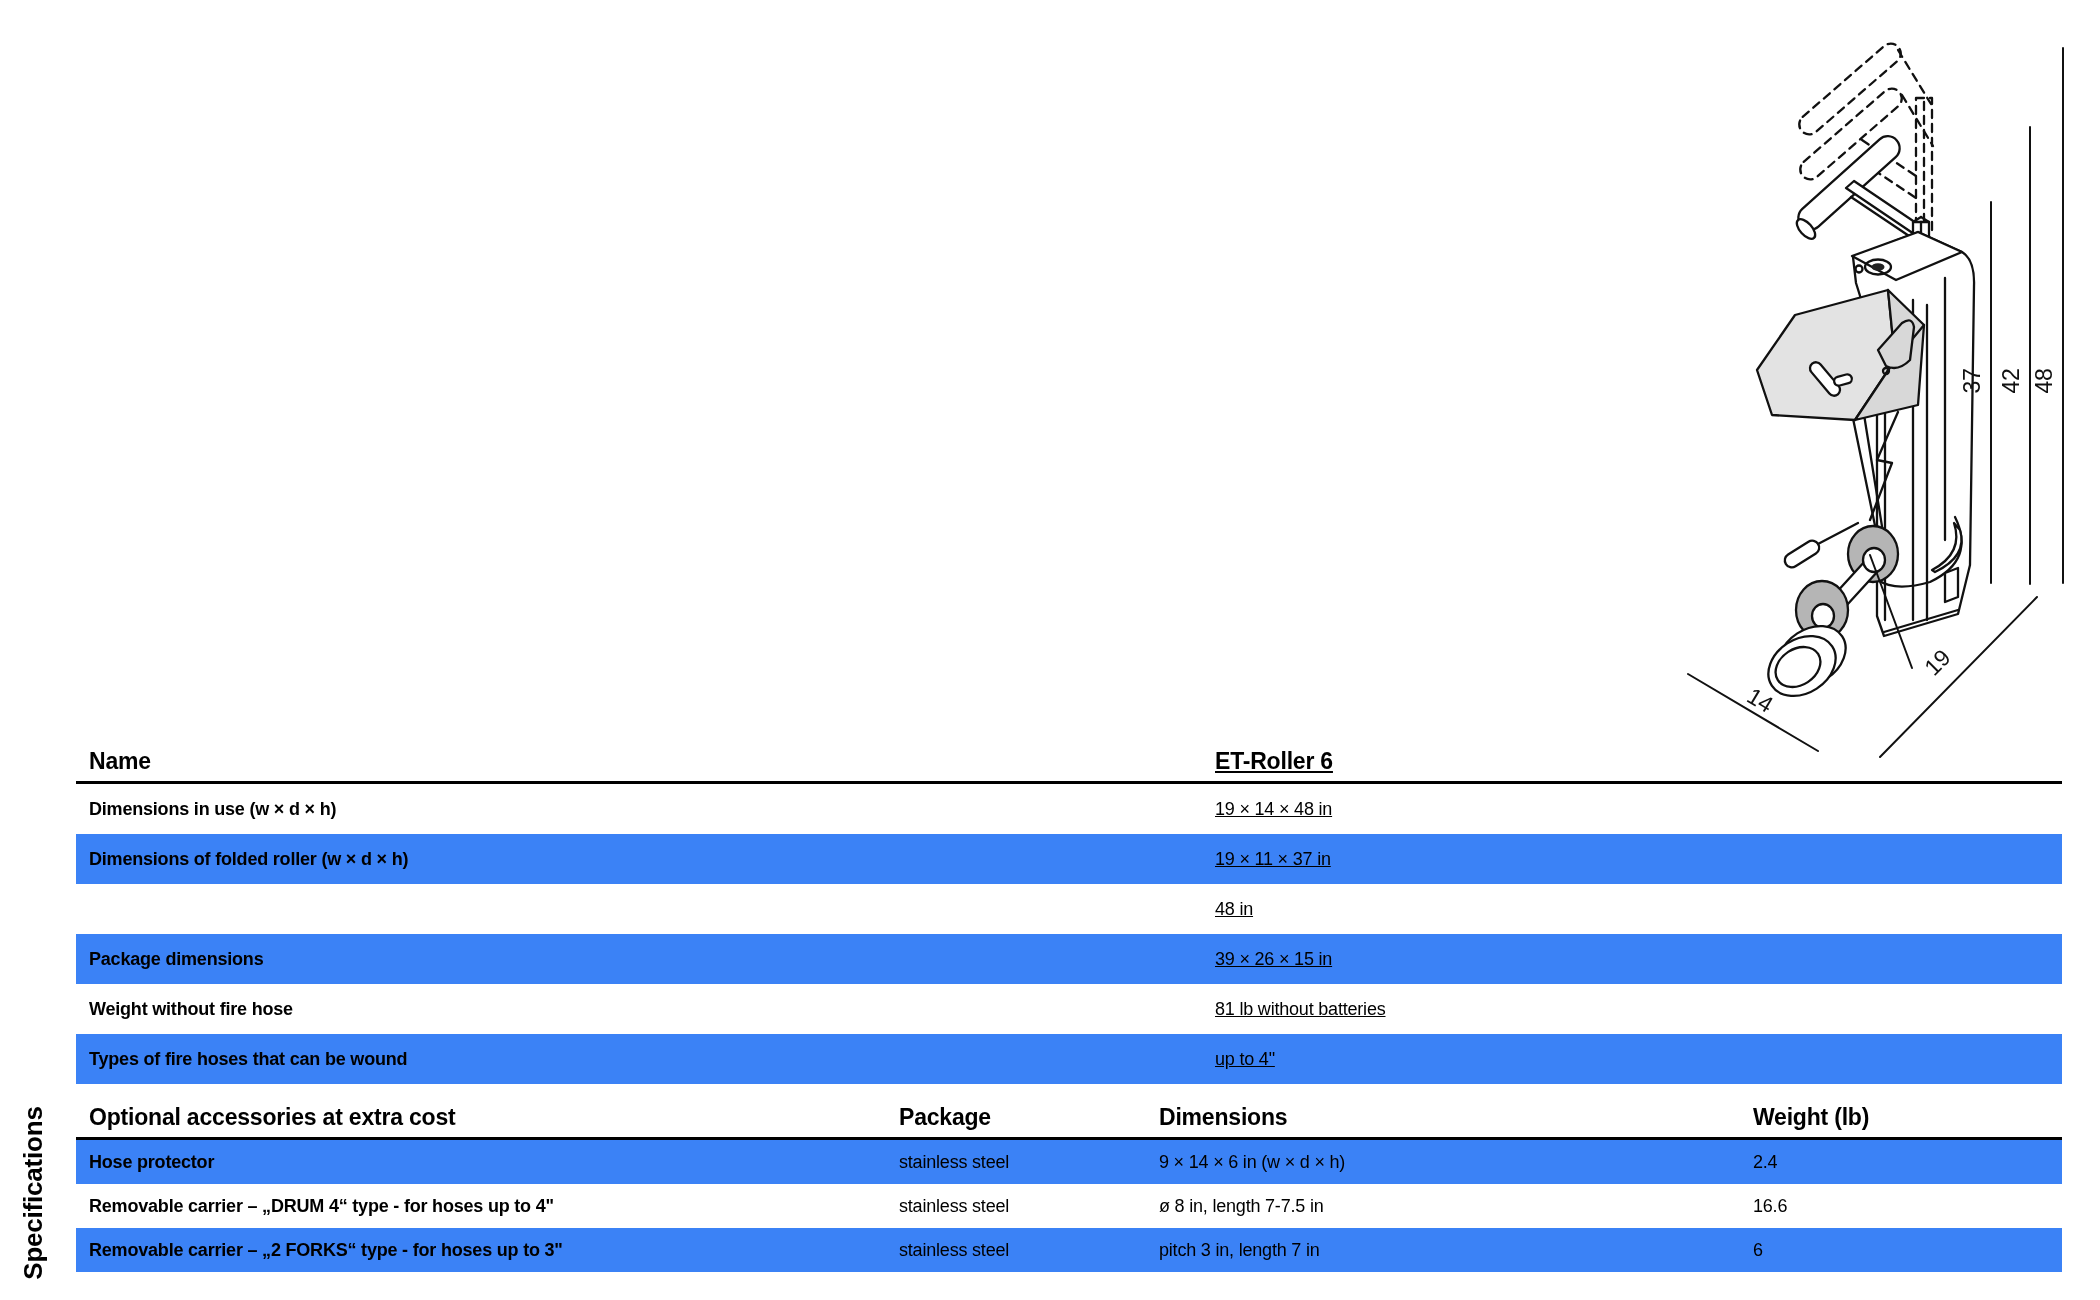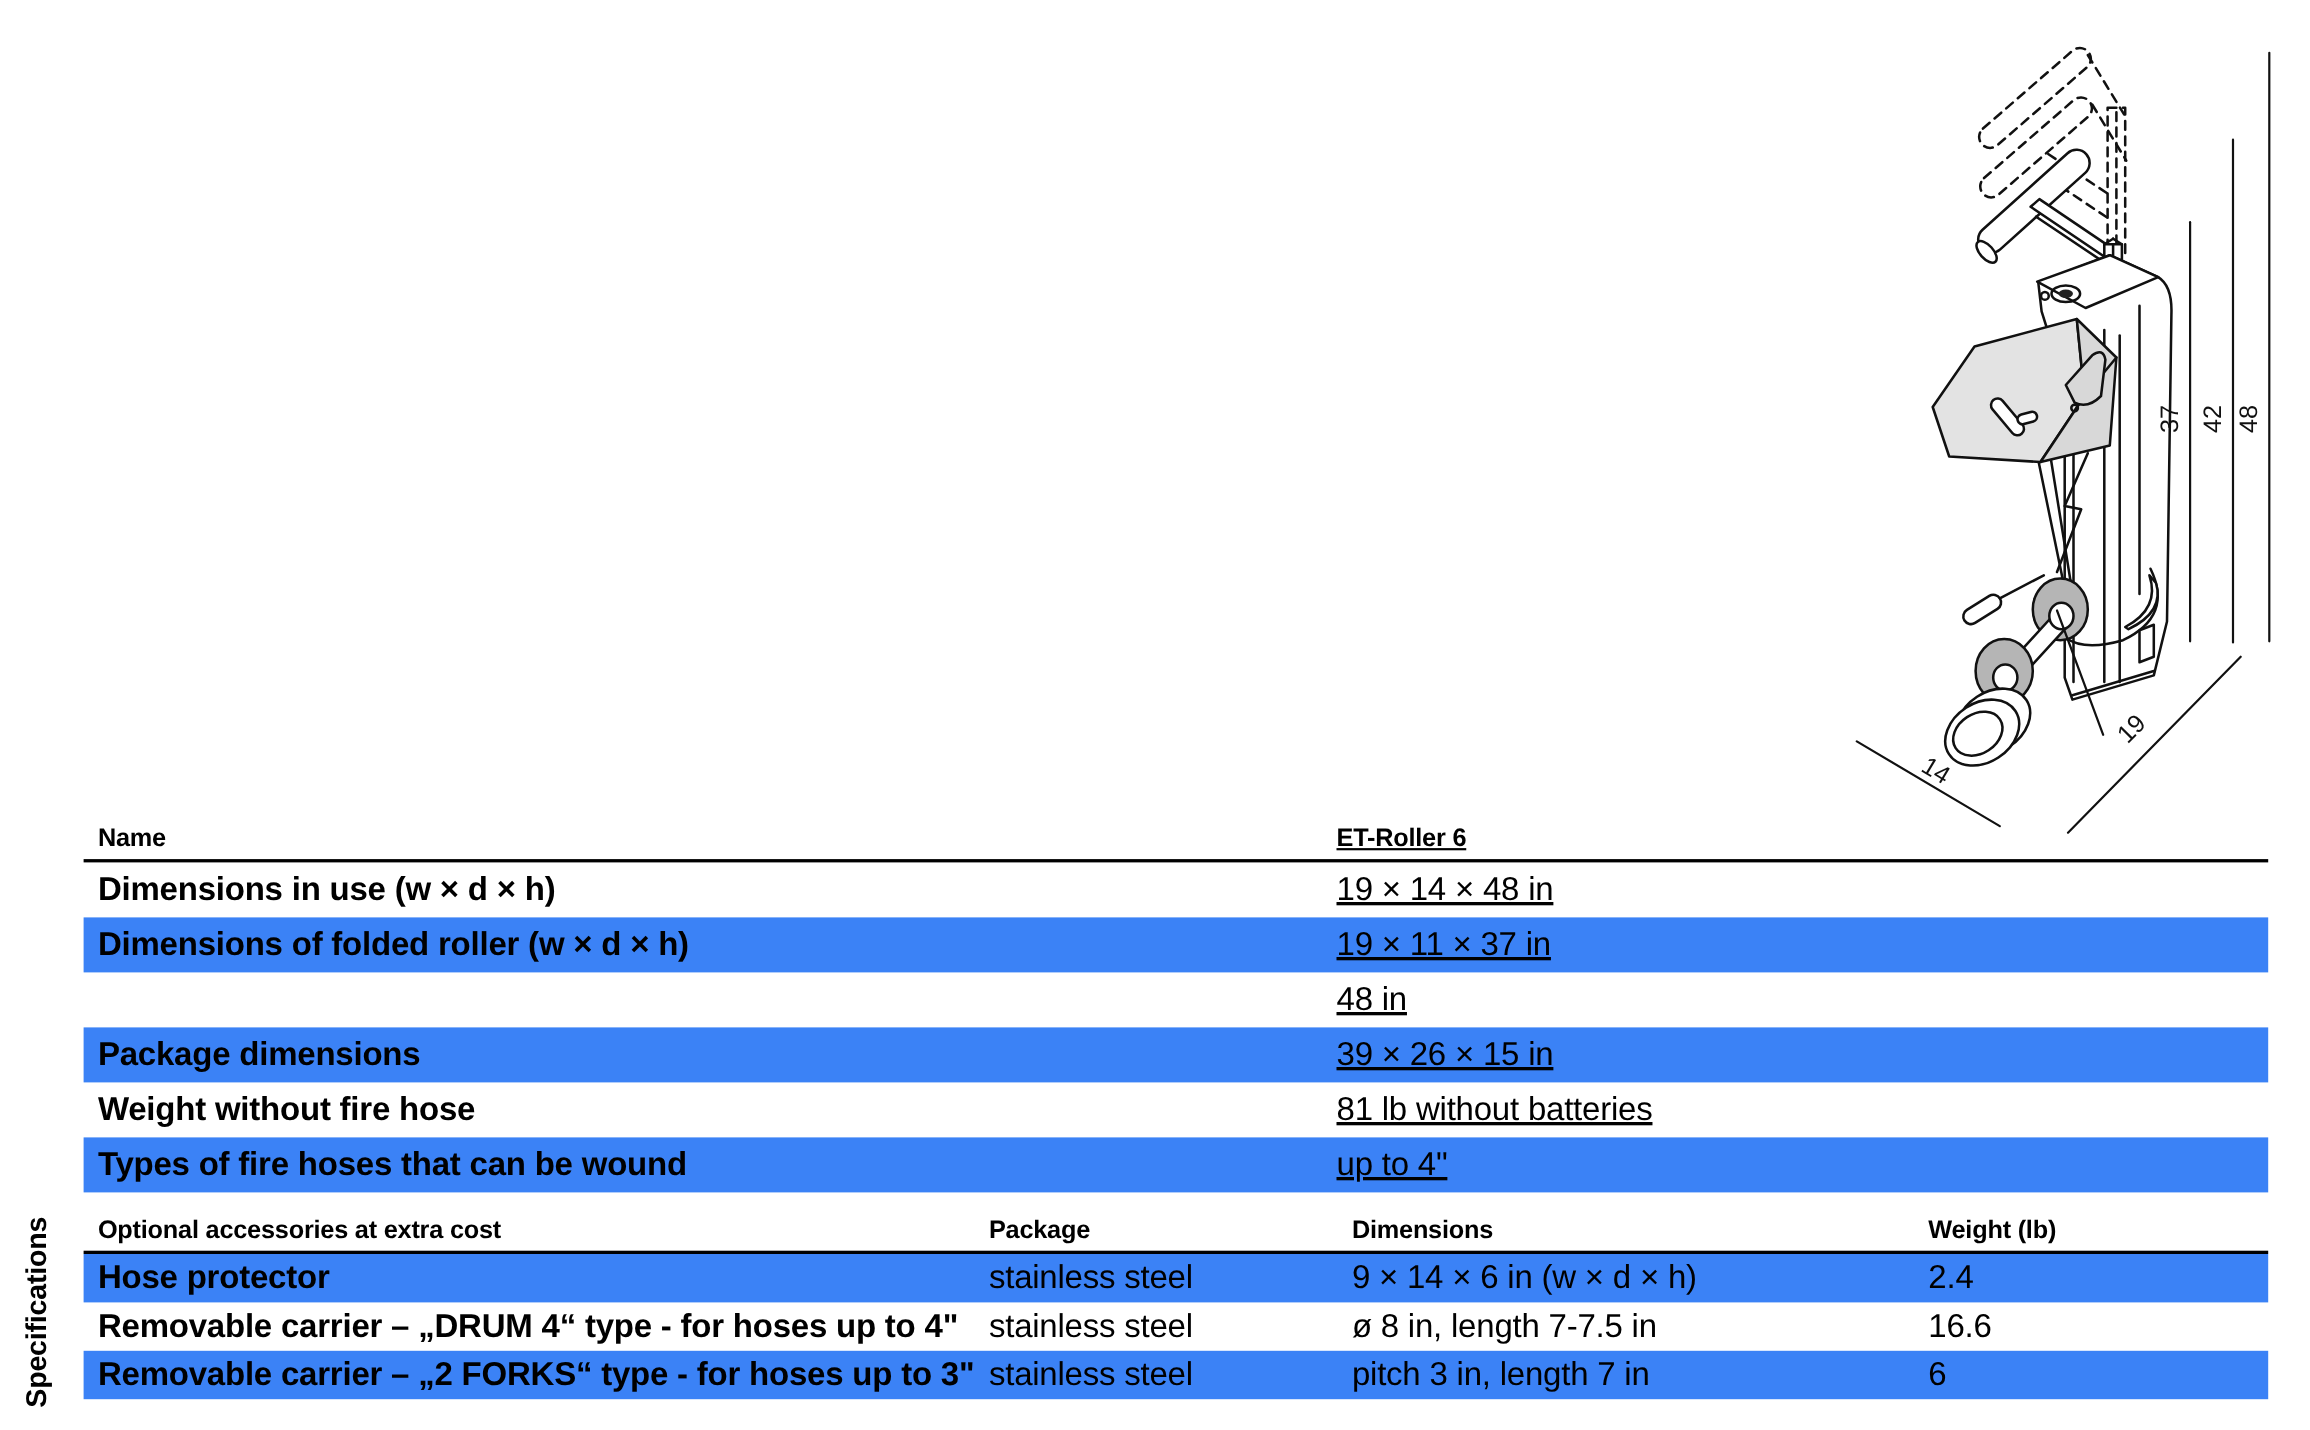--- a/index.html
+++ b/index.html
@@ -15,28 +15,28 @@
     transform:rotate(-90deg);transform-origin:center;
   }
   .tables{position:absolute;left:76px;top:0;width:1986px;}
   .hrow{position:absolute;width:1986px;height:44px;}
   .rule{position:absolute;width:1986px;height:3px;background:#000;}
   .trow{position:absolute;width:1986px;}
   .trow.h50{height:50px;}
   .trow.h44{height:44px;}
   .trow.stripe{background:#3b82f6;}
   .cell{position:absolute;top:0;bottom:0;display:flex;align-items:center;
-        font-size:30px;white-space:nowrap;}
+        font-size:18px;white-space:nowrap;}
   .hcell{position:absolute;top:0;bottom:0;display:flex;align-items:flex-end;
         font-size:23px;font-weight:700;white-space:nowrap;padding-bottom:7px;}
   .b{font-weight:700;}
   .c1{left:13px;}
   .c-val{left:1139px;text-decoration:underline;}
   .c-mat{left:823px;}
-  .c-dim{left:1153px;}
+  .c-dim{left:1083px;}
   .c-wgt{left:1677px;}
   .drawing{position:absolute;left:1640px;top:20px;width:460px;height:780px;}
   .dimnum{font-family:"Liberation Sans","DejaVu Sans",sans-serif;
           font-size:23px;fill:#111;}
 </style>
 </head>
 <body>
 
 <div class="spec-label">Specifications</div>
 

